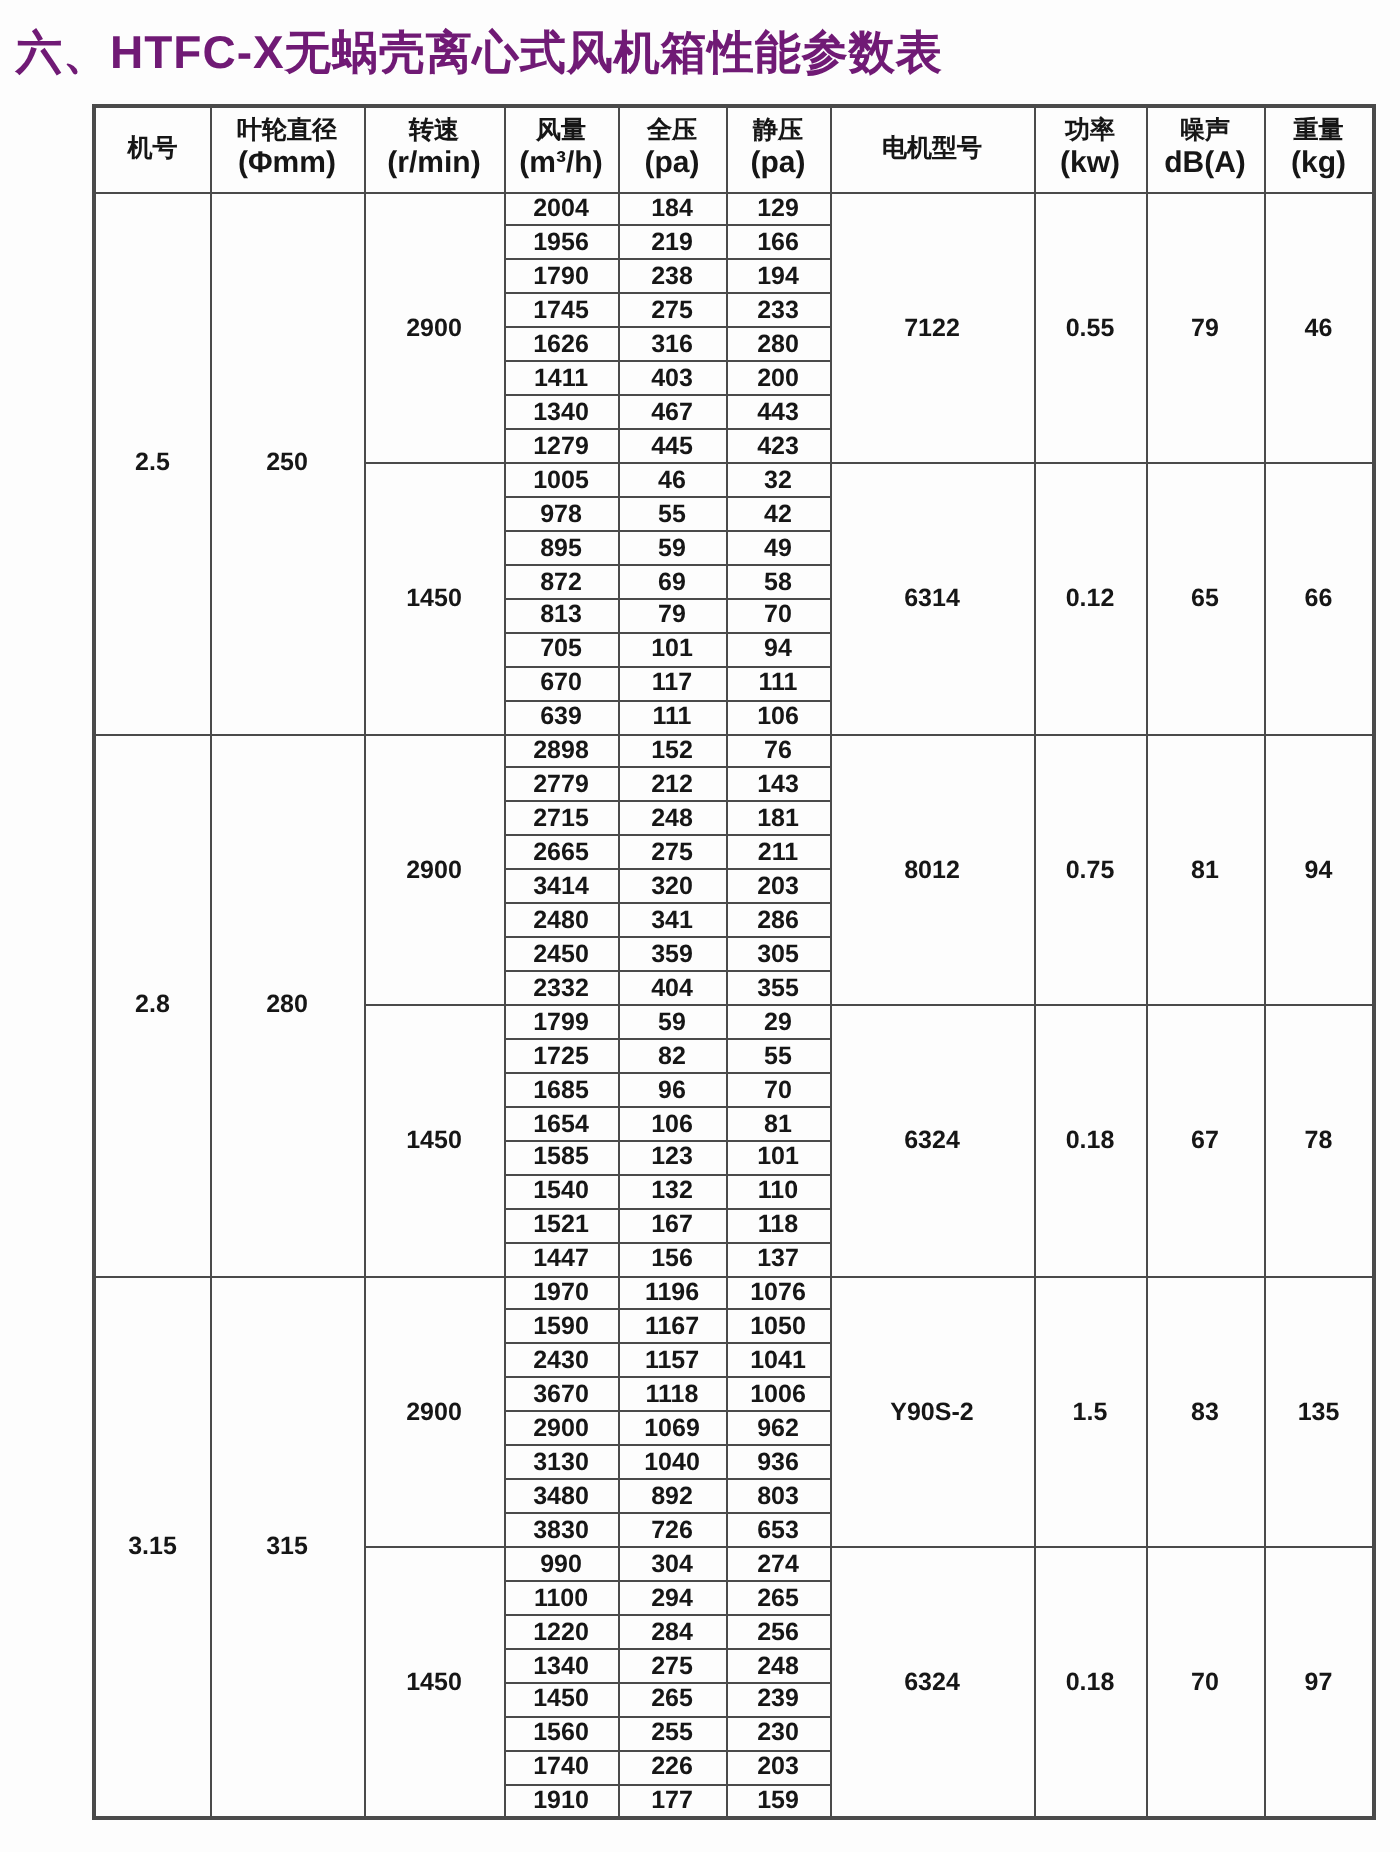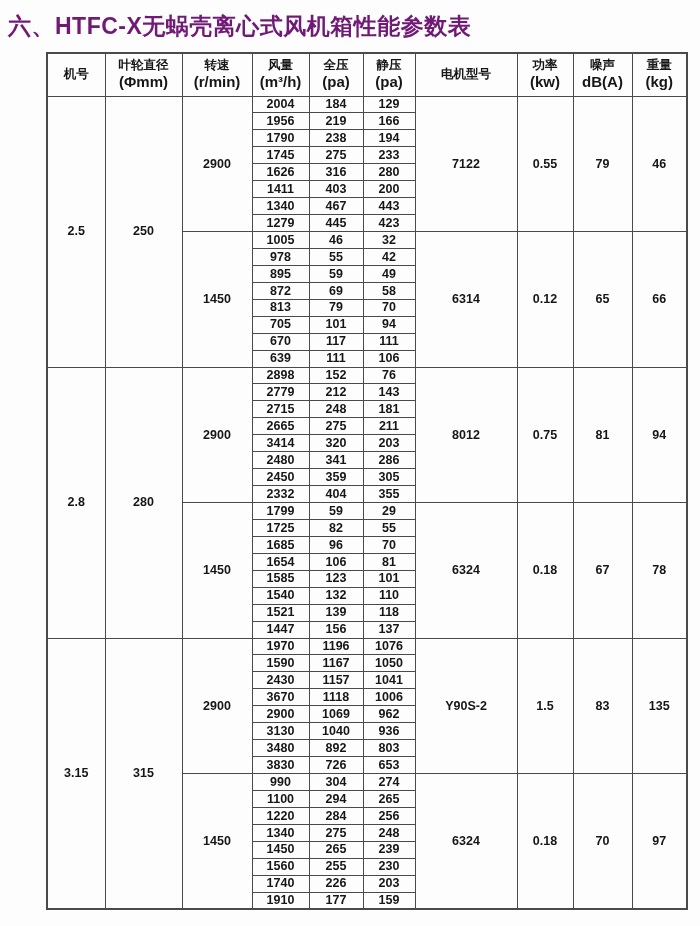--- a/index.html
+++ b/index.html
@@ -243,21 +243,21 @@
         <td>123</td>
         <td>101</td>
       </tr>
       <tr>
         <td>1540</td>
         <td>132</td>
         <td>110</td>
       </tr>
       <tr>
         <td>1521</td>
-        <td>139</td>
+        <td>167</td>
         <td>118</td>
       </tr>
       <tr>
         <td>1447</td>
         <td>156</td>
         <td>137</td>
       </tr>
       <tr>
         <td rowspan="16">3.15</td>
         <td rowspan="16">315</td>

